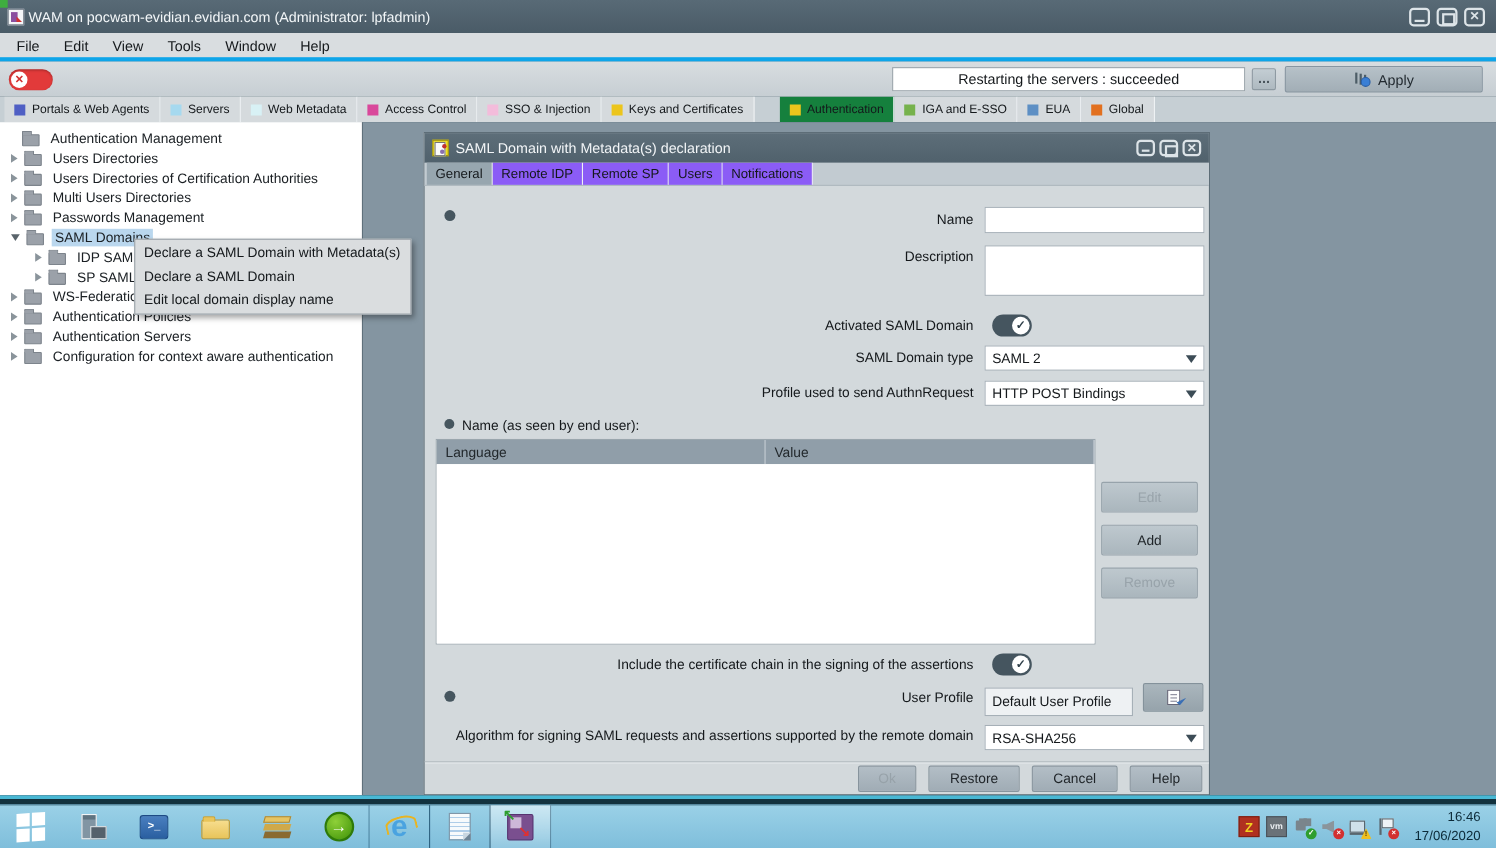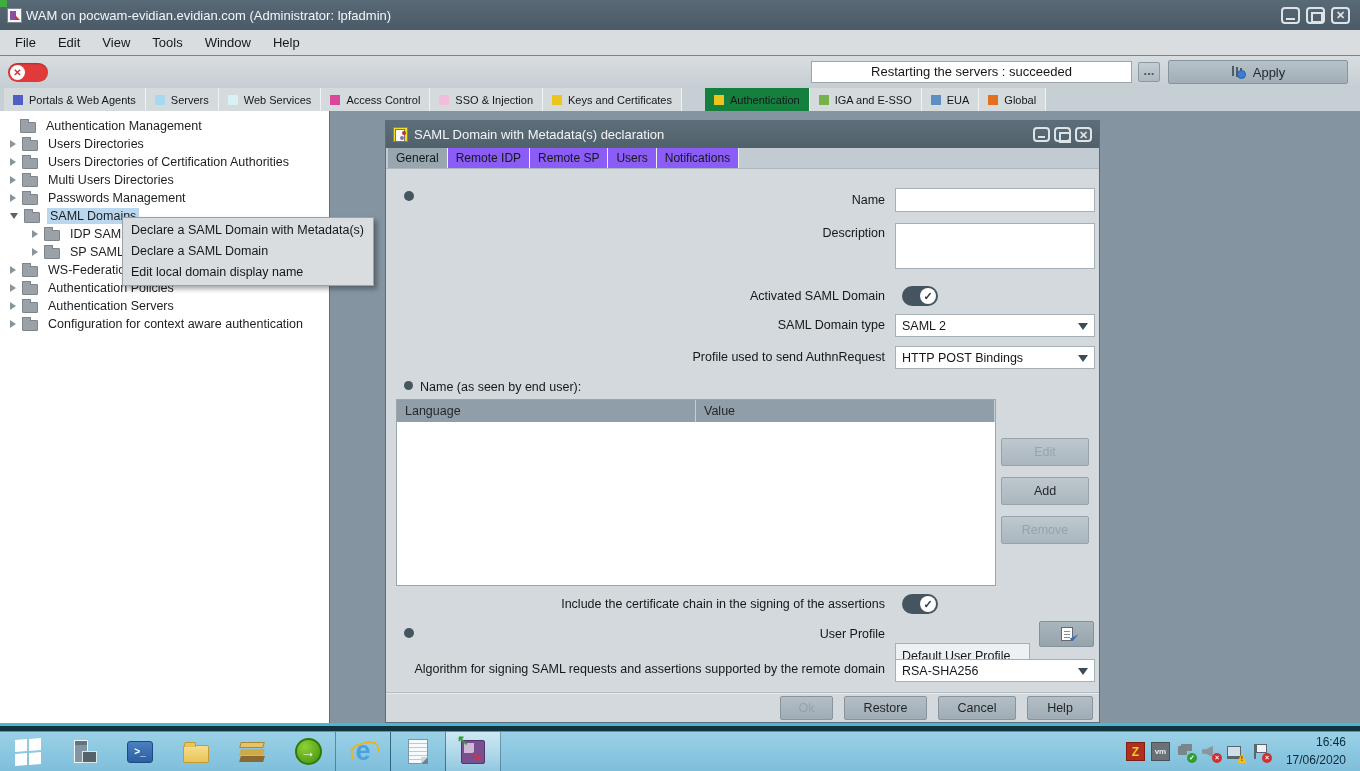--- a/index.html
+++ b/index.html
@@ -13,21 +13,21 @@
   .app-ic { position:absolute; left:7px; top:8px; width:15px; height:15px; background:#f4f6f8; border:1px solid #7d8791; }
   .app-ic::before { content:""; position:absolute; left:2px; top:2px; width:6px; height:9px; background:#8a4f9f; }
   .app-ic::after { content:""; position:absolute; right:1px; bottom:2px; width:0; height:0; border-left:5px solid #d03030; border-top:5px solid transparent; }
   .win-controls { margin-left:auto; display:flex; gap:6px; padding-right:10px; }
   .wctl { width:19px; height:17px; border:2px solid #dde4e8; border-radius:4px; position:relative; }
   .wctl.min::after { content:""; position:absolute; left:3px; right:3px; bottom:2px; height:2px; background:#dde4e8; }
   .wctl.res::after { content:""; position:absolute; left:3px; top:3px; width:8px; height:7px; border:2px solid #dde4e8; }
   .wctl.cls::after { content:"\2715"; position:absolute; left:0; right:0; top:-1px; text-align:center; font-size:11px; font-weight:bold; color:#dde4e8; line-height:15px; }
 
   
-  .menubar { position:absolute; left:0; top:30px; right:0; height:26px; background:#d9dde0; border-bottom:1px solid #0ea5e9; display:flex; align-items:center; padding-left:4px; }
+  .menubar { position:absolute; left:0; top:30px; right:0; height:26px; background:#d9dde0; border-bottom:4px solid #0ea5e9; display:flex; align-items:center; padding-left:4px; }
   .menu-item { padding:0 11px; line-height:25px; color:#14181b; }
 
   
   .toolbar { position:absolute; left:0; top:56px; right:0; height:32px; background:linear-gradient(#d8dde0,#c6ced3); display:flex; align-items:center; }
   .stop-toggle { position:relative; width:40px; height:19px; background:#e23a3a; border-radius:10px; margin-left:8px; box-shadow:inset 0 1px 2px rgba(0,0,0,.25); }
   .stop-knob { position:absolute; left:2px; top:2px; width:15px; height:15px; background:#fff; border-radius:50%; text-align:center; font-size:10px; font-weight:bold; line-height:15px; color:#d23030; }
   .toolbar-right { margin-left:auto; display:flex; align-items:center; margin-right:12px; }
   .status-box { width:321px; height:22px; background:#ffffff; border:1px solid #9aa4aa; text-align:center; line-height:20px; color:#14181b; }
   .dots-btn { width:22px; height:20px; margin-left:6px; background:linear-gradient(#c3cdd3,#aeb9c0); border:1px solid #8e9aa2; border-radius:2px; text-align:center; line-height:16px; color:#4a555c; font-weight:bold; }
   .apply-btn { width:180px; height:24px; margin-left:8px; background:linear-gradient(#b6c1c8,#a2aeb6); border:1px solid #8795a0; border-radius:2px; display:flex; align-items:center; justify-content:center; gap:7px; color:#222a30; }
@@ -187,21 +187,21 @@
     <span class="tab">
         <span class="tabsq" style="background: rgb(79, 95, 196);"></span>
         <span>Portals &amp; Web Agents</span>
       </span>
     <span class="tab">
         <span class="tabsq" style="background: rgb(166, 217, 239);"></span>
         <span>Servers</span>
       </span>
     <span class="tab">
         <span class="tabsq" style="background: rgb(216, 241, 245);"></span>
-        <span>Web Services</span>
+        <span>Web Metadata</span>
       </span>
     <span class="tab">
         <span class="tabsq" style="background: rgb(217, 72, 155);"></span>
         <span>Access Control</span>
       </span>
     <span class="tab">
         <span class="tabsq" style="background: rgb(243, 188, 219);"></span>
         <span>SSO &amp; Injection</span>
       </span>
     <span class="tab">
@@ -350,21 +350,21 @@
         <span class="side-btn" style="top:308px;">Add</span>
         <span class="side-btn disabled" style="top:347px;">Remove</span>
 
         <span class="flabel" style="left:10px; width:489px; top:427px;">Include the certificate chain in the signing of the assertions</span>
         <span class="tgl" style="left:516px; top:425px;">
             <span class="tgl-knob">✓</span>
           </span>
 
         <span class="bullet" style="left:18px; top:459px;"></span>
         <span class="flabel" style="left:10px; width:489px; top:457px;">User Profile</span>
-        <span class="upfield" style="left:509px; top:474px; width:135px; height:26px;">Default User Profile</span>
+        <span class="upfield" style="left:509px; top:456px; width:135px; height:26px;">Default User Profile</span>
         <span class="upbtn" style="left:653px; top:452px;">
             <span class="doc-ic"></span>
           </span>
 
         <span class="flabel" style="left:10px; width:489px; top:492px;">Algorithm for signing SAML requests and assertions supported by the remote domain</span>
         <span class="dd" style="left:509px; top:490px; width:200px; height:23px;">
             <span>RSA-SHA256</span>
             <span class="ddarrow"></span>
           </span>
       </div>

